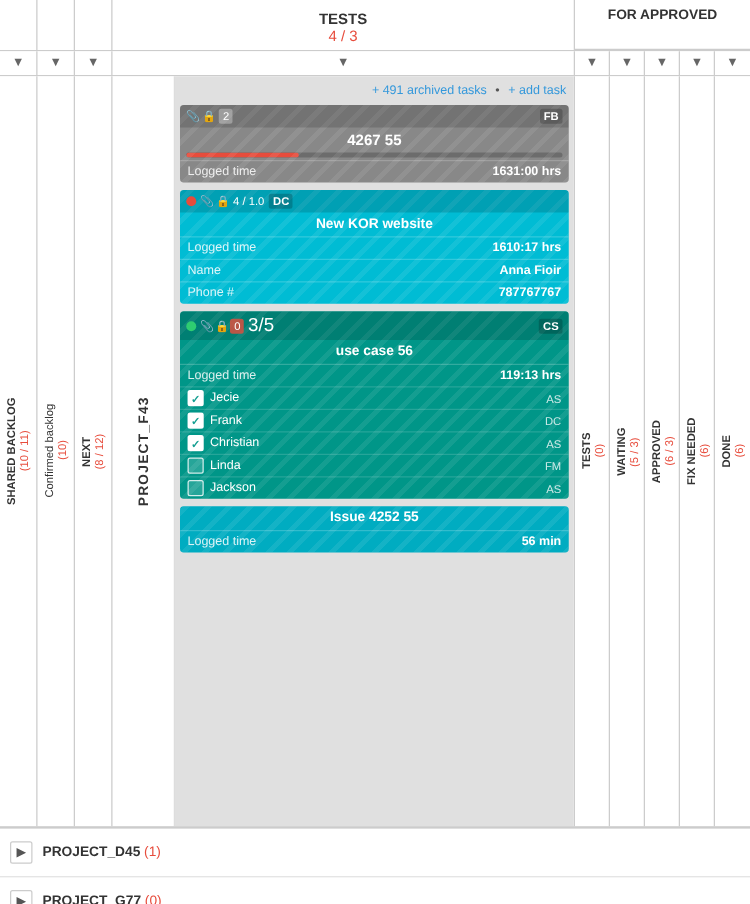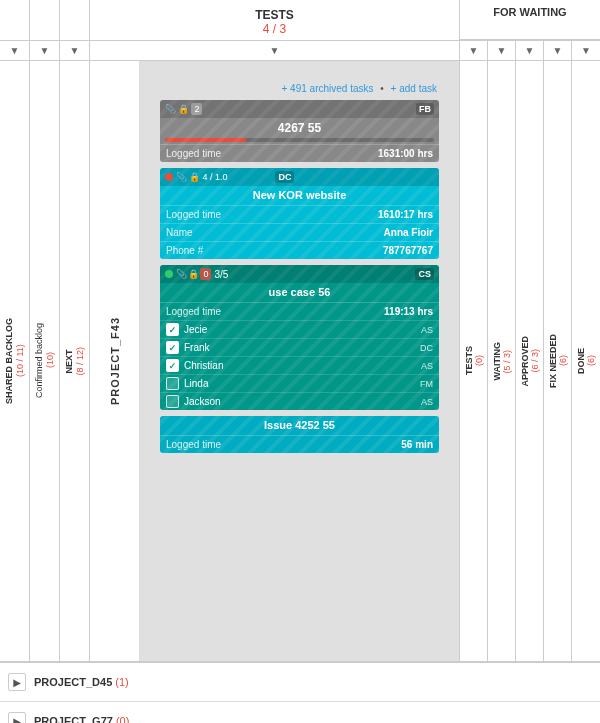--- a/index.html
+++ b/index.html
@@ -16,21 +16,21 @@
     .task-card.cyan-card { background: #00bcd4; }
     .task-card.teal-card { background: #009688; }
     .task-card.issue-card { background: #00acc1; }
 
     .card-header { display: flex; align-items: center; padding: 3px 5px; position: relative; }
     .card-header.dark { background: rgba(0,0,0,0.15); }
 
     .card-count-badge { background: rgba(255,255,255,0.3); border-radius: 2px; padding: 1px 3px; font-size: 9px; color: #fff; margin-right: 4px; }
 
     .card-id { font-size: 10px; color: #fff; font-weight: bold; flex: 1; }
-    .card-assignee { font-size: 9px; color: #fff; font-weight: bold; background: rgba(0,0,0,0.2); padding: 1px 3px; border-radius: 2px; margin-left: 44px; }
+    .card-assignee { font-size: 9px; color: #fff; font-weight: bold; background: rgba(0,0,0,0.2); padding: 1px 3px; border-radius: 2px; }
 
     
     .stripe-overlay {
       position: absolute;
       top: 0; left: 0; right: 0; bottom: 0;
       background: repeating-linear-gradient(
         -45deg,
         rgba(255,255,255,0.08),
         rgba(255,255,255,0.08) 4px,
         transparent 4px,
@@ -62,21 +62,21 @@
     <div style="width:30px; border-right:1px solid #ccc;"></div>
     <div style="width:30px; border-right:1px solid #ccc;"></div>
     <div style="width:30px; border-right:1px solid #ccc;"></div>
 
     <div style="flex:1; border-right:1px solid #ccc; text-align:center; padding:8px 4px 4px;">
       <div style="font-weight:bold; color:#333; font-size:12px;">TESTS</div>
       <div style="color:#e74c3c; font-size:12px;">4 / 3</div>
     </div>
 
     <div style="width:140px; text-align:center; padding:6px 2px 2px; border-bottom:1px solid #ccc;">
-      <div style="font-weight:bold; color:#333; font-size:11px; line-height:1.2;">FOR WAITING</div>
+      <div style="font-weight:bold; color:#333; font-size:11px; line-height:1.2;">FOR APPROVED</div>
     </div>
   </div>
 
   <div style="display:flex; background:#fff; border-bottom:1px solid #ccc;">
     <div style="width:30px; border-right:1px solid #ccc; display:flex; align-items:center; justify-content:center; padding:4px 0;">
       <span style="font-size:10px; color:#666;">▼</span>
     </div>
     <div style="width:30px; border-right:1px solid #ccc; display:flex; align-items:center; justify-content:center;">
       <span style="font-size:10px; color:#666;">▼</span>
     </div>
@@ -128,21 +128,21 @@
     </div>
 
     <div style="display:flex; flex-direction:column; flex:1; border-right:1px solid #ccc;">
 
       <div style="display:flex; height:100%;">
 
         <div style="width:50px; border-right:1px solid #ddd; display:flex; align-items:center; justify-content:center;">
           <div style="writing-mode:vertical-rl; transform:rotate(180deg); font-weight:bold; color:#333; font-size:11px; letter-spacing:1px;">PROJECT_F43</div>
         </div>
 
-        <div style="flex:1; padding:20px; background:#e0e0e0; overflow-y:auto;">
+        <div style="flex:1; padding:4px; background:#e0e0e0; overflow-y:auto;">
 
           <div style="font-size:10px; color:#555; text-align:right; padding:2px 2px; margin-bottom:4px;">
             <span style="color:#3498db; cursor:pointer;">+ 491 archived tasks</span>
             <span style="margin:0 4px;">•</span>
             <span style="color:#3498db; cursor:pointer;">+ add task</span>
           </div>
 
           <div class="task-card gray-card" style="position:relative;">
             <div class="stripe-overlay"></div>
             <div class="card-header dark">
@@ -190,21 +190,21 @@
             </div>
           </div>
 
           <div class="task-card teal-card" style="position:relative;">
             <div class="stripe-overlay"></div>
             <div class="card-header dark">
               <span style="width:8px; height:8px; border-radius:50%; background:#2ecc71; display:inline-block; margin-right:3px;"></span>
               <span style="font-size:9px; margin-right:1px; color:#fff;">📎</span>
               <span style="font-size:9px; margin-right:1px; color:#fff;">🔒</span>
               <span style="background:rgba(231,76,60,0.8); border-radius:2px; padding:1px 3px; font-size:9px; color:#fff; margin-right:3px;">0</span>
-              <span style="font-size:10px; color:#fff; flex:1;">3/5</span>
+              <span style="font-size:15px; color:#fff; flex:1;">3/5</span>
               <span class="card-assignee">CS</span>
             </div>
             <div style="padding:3px 6px 4px; text-align:center;">
               <span style="color:#fff; font-weight:bold; font-size:11px;">use case 56</span>
             </div>
             <div style="display:flex; justify-content:space-between; padding:3px 6px; border-top:1px solid rgba(255,255,255,0.2);">
               <span style="color:rgba(255,255,255,0.85); font-size:10px;">Logged time</span>
               <span style="color:#fff; font-size:10px; font-weight:bold;">119:13 hrs</span>
             </div>
 

